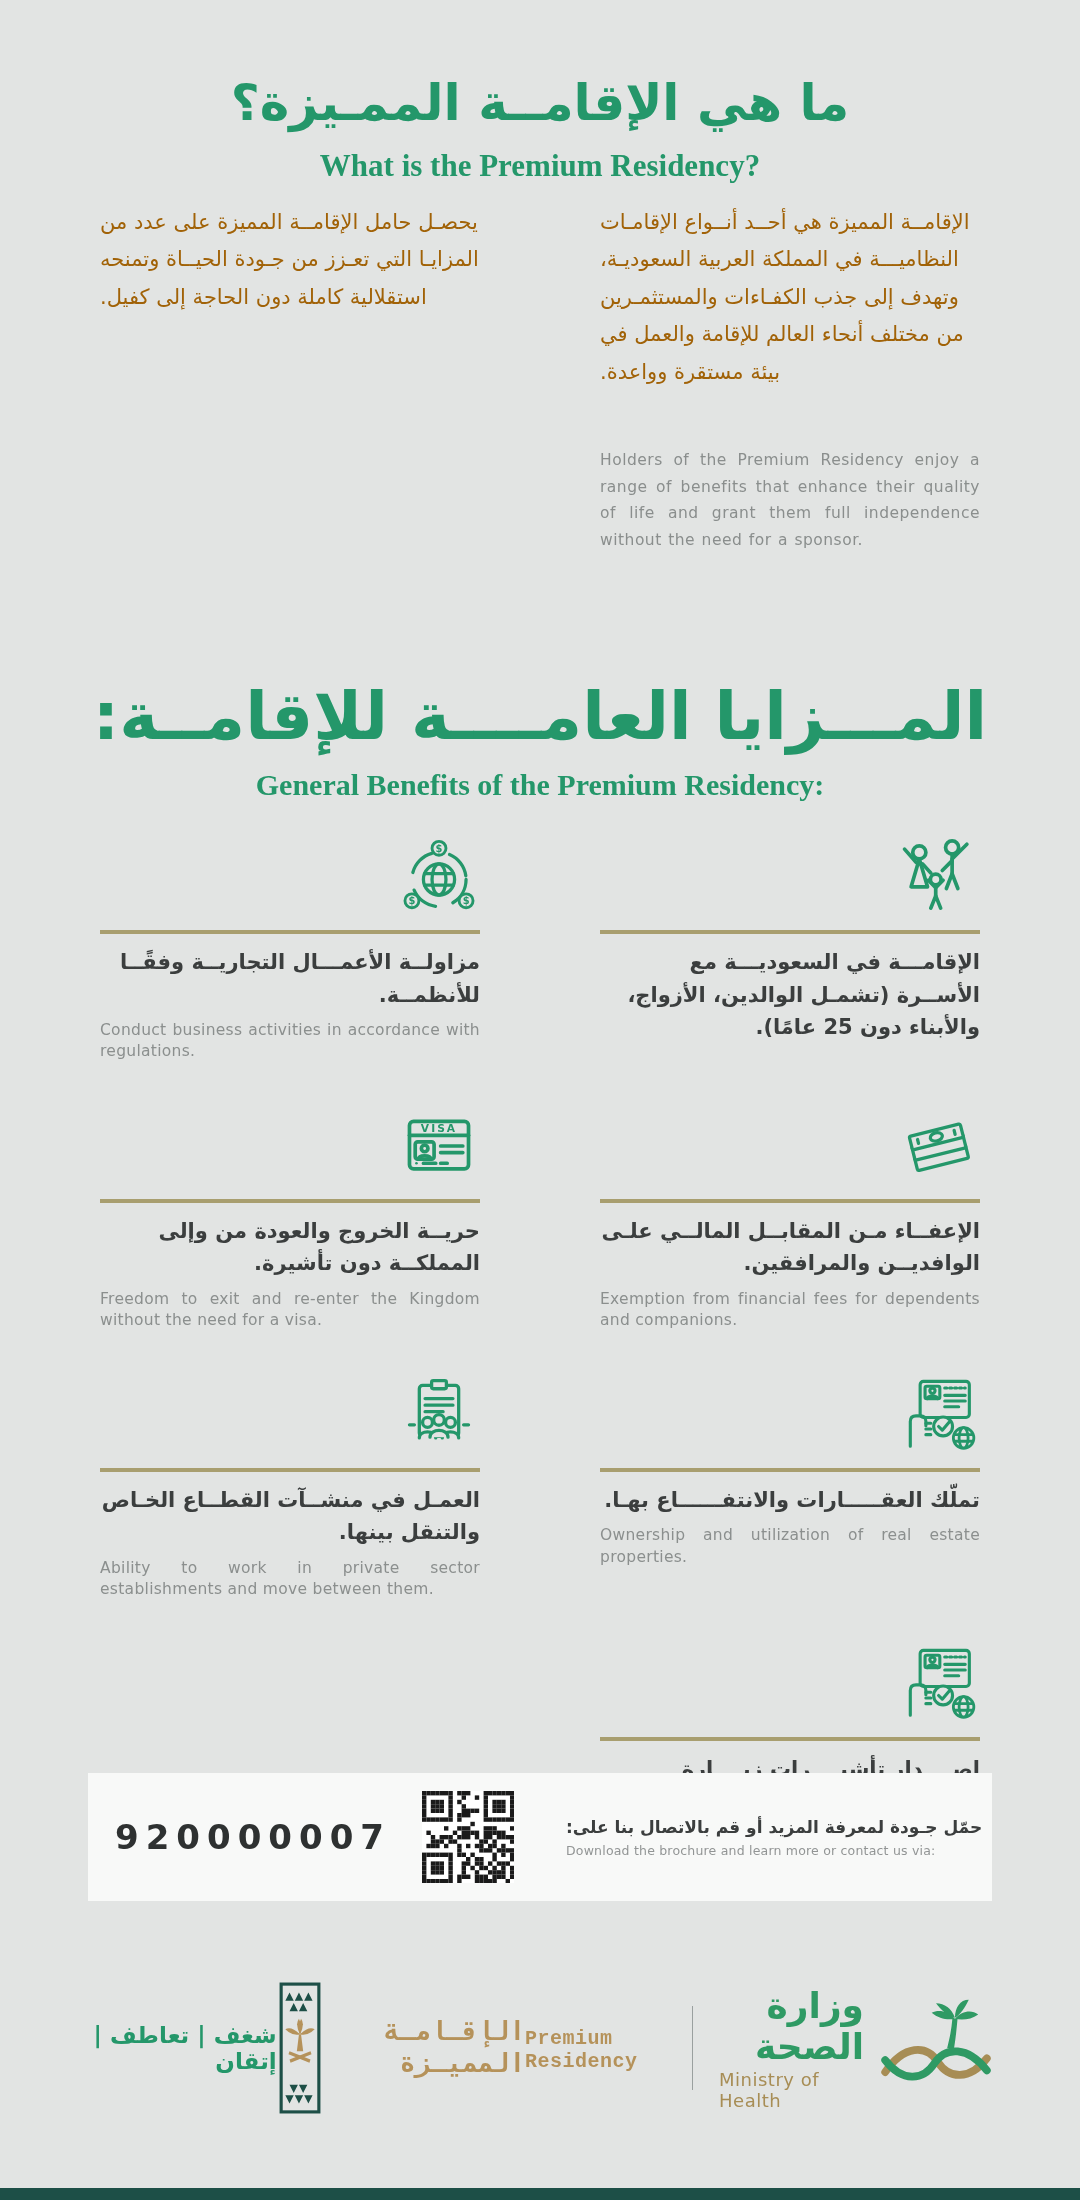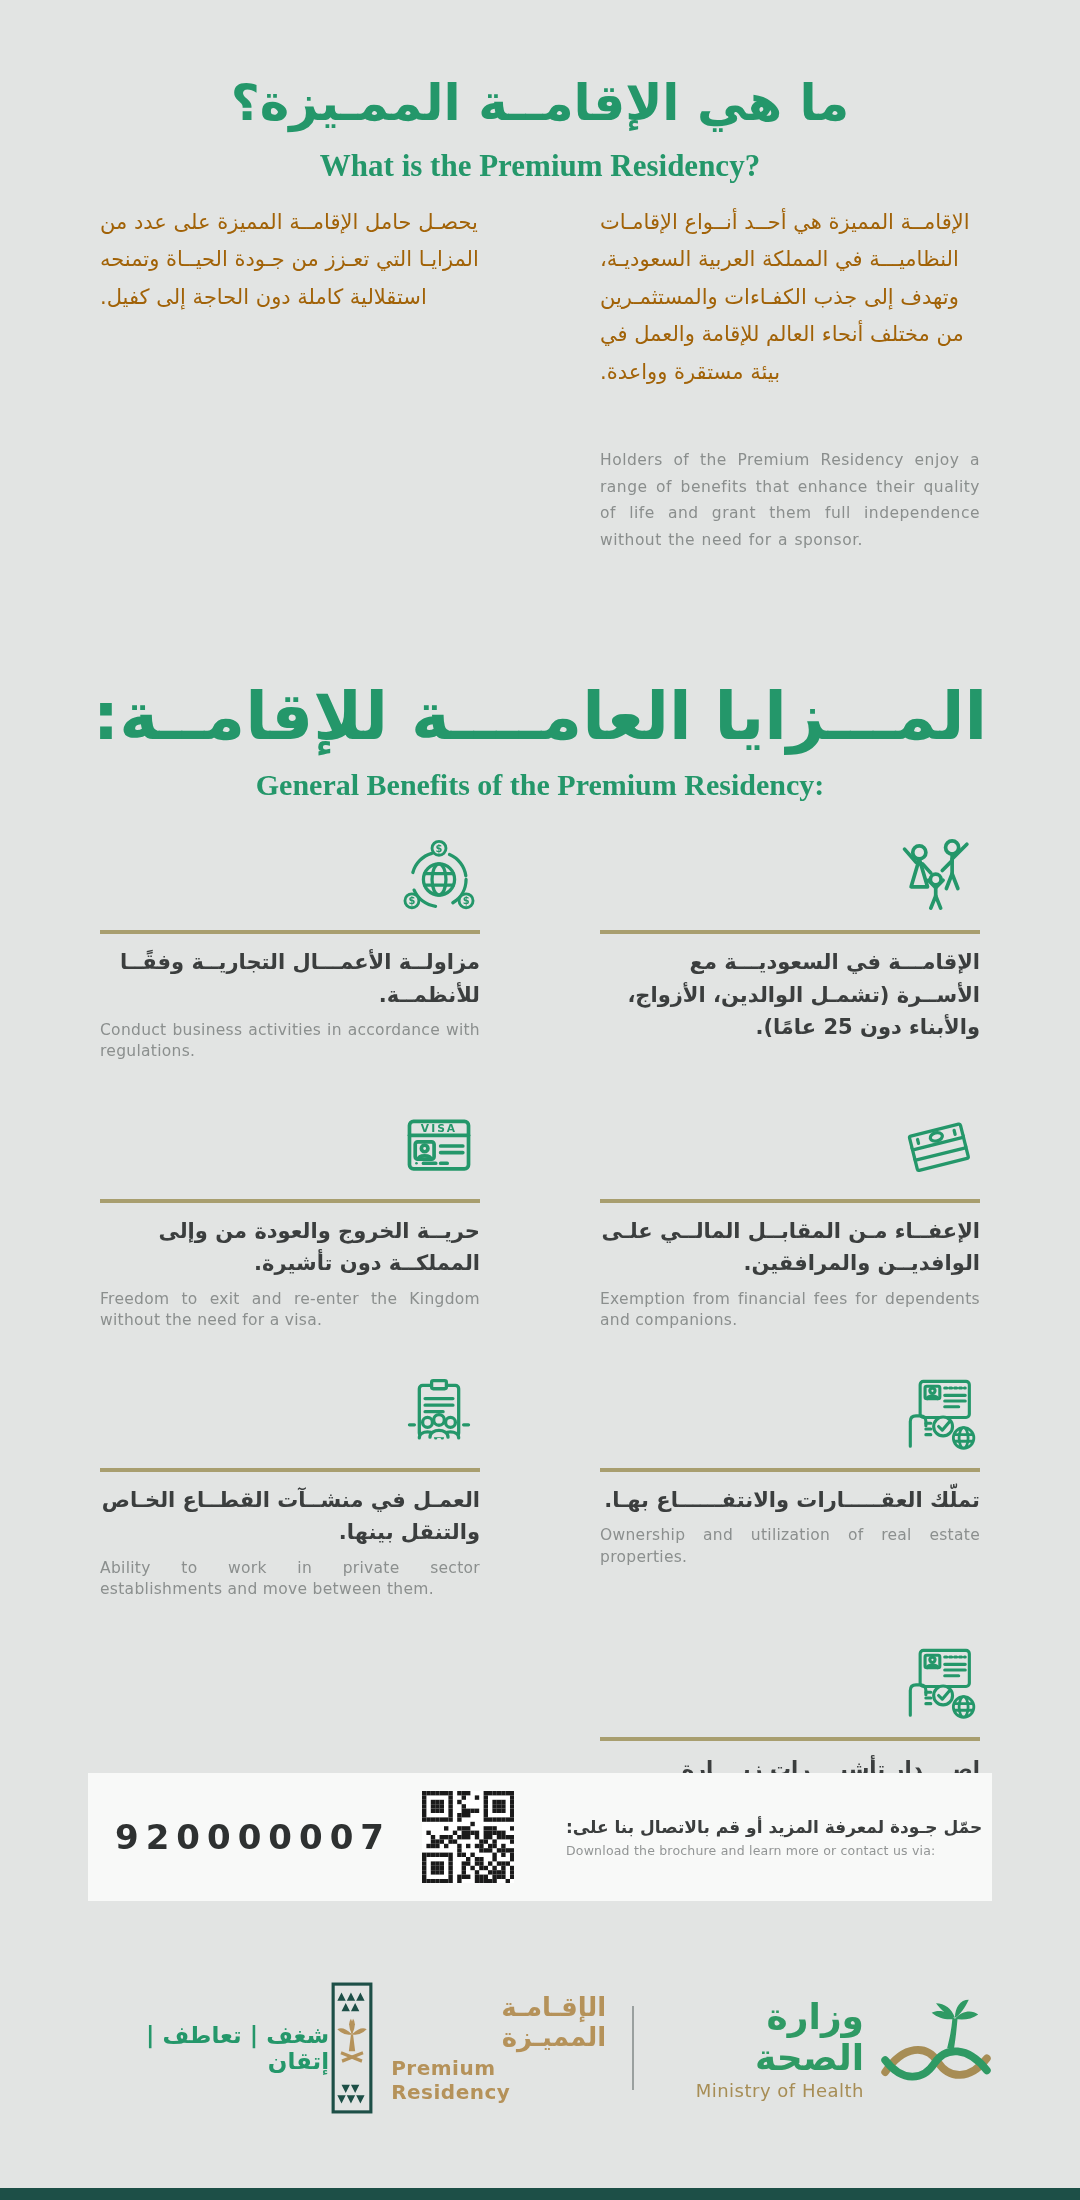--- a/index.html
+++ b/index.html
@@ -61,21 +61,21 @@
   .cta .cta-ar{display:block;direction:rtl;text-align:left;font-size:17px;font-weight:bold;color:#3b3e3e;}
   .cta .cta-en{display:block;margin-top:6px;font-size:12.5px;color:#929595;letter-spacing:.2px;}
   
   .footer{
     position:absolute;left:0;top:1988px;width:1080px;height:120px;
     display:flex;align-items:center;padding:0 88px;box-sizing:border-box;
   }
   .values{font-size:23px;font-weight:bold;color:#24976a;direction:rtl;}
   .logo-group{margin-left:auto;display:flex;align-items:center;gap:16px;}
   .pr-band svg{width:46px;height:132px;display:block;}
-  .pr-text{display:flex;flex-direction:column;align-items:flex-end;min-width:205px;}
+  .pr-text{display:flex;flex-direction:row;align-items:center;min-width:205px;font-family:Liberation Mono, monospace;}
   .pr-text .pr-ar{direction:rtl;font-size:26px;font-weight:bold;color:#b5925a;letter-spacing:1px;}
   .pr-text .pr-en{margin-top:4px;font-size:20px;font-weight:bold;color:#b5925a;letter-spacing:.5px;}
   .logo-divider{width:2px;height:84px;background:#9aa09f;margin:0 10px;}
   .moh-text{display:flex;flex-direction:column;align-items:flex-end;}
   .moh-text .moh-ar{direction:rtl;font-size:36px;font-weight:bold;color:#2f9a64;}
   .moh-text .moh-en{margin-top:2px;font-size:18px;color:#a78d55;letter-spacing:.5px;}
   .moh-mark svg{width:112px;height:104px;display:block;}
   
   .bottom-strip{position:absolute;left:0;bottom:0;width:100%;height:12px;background:#1d4f47;}
 </style>

